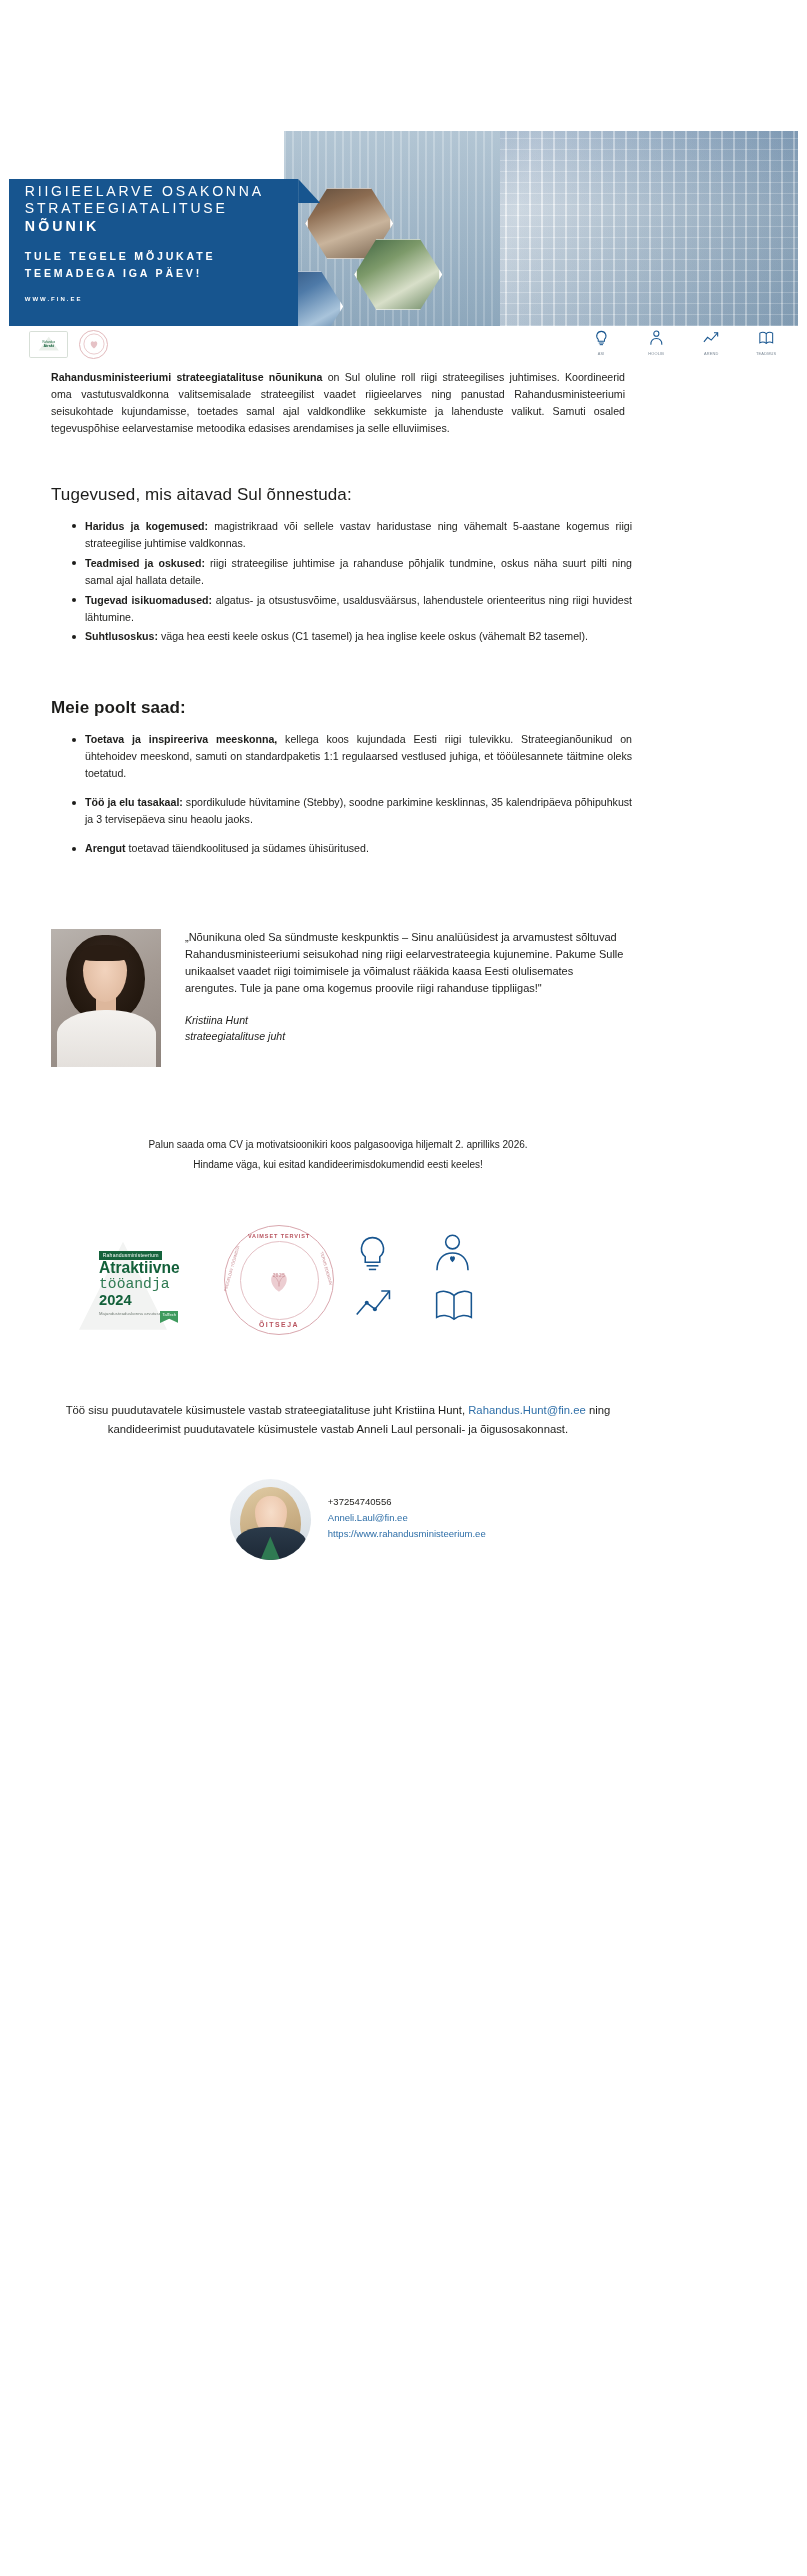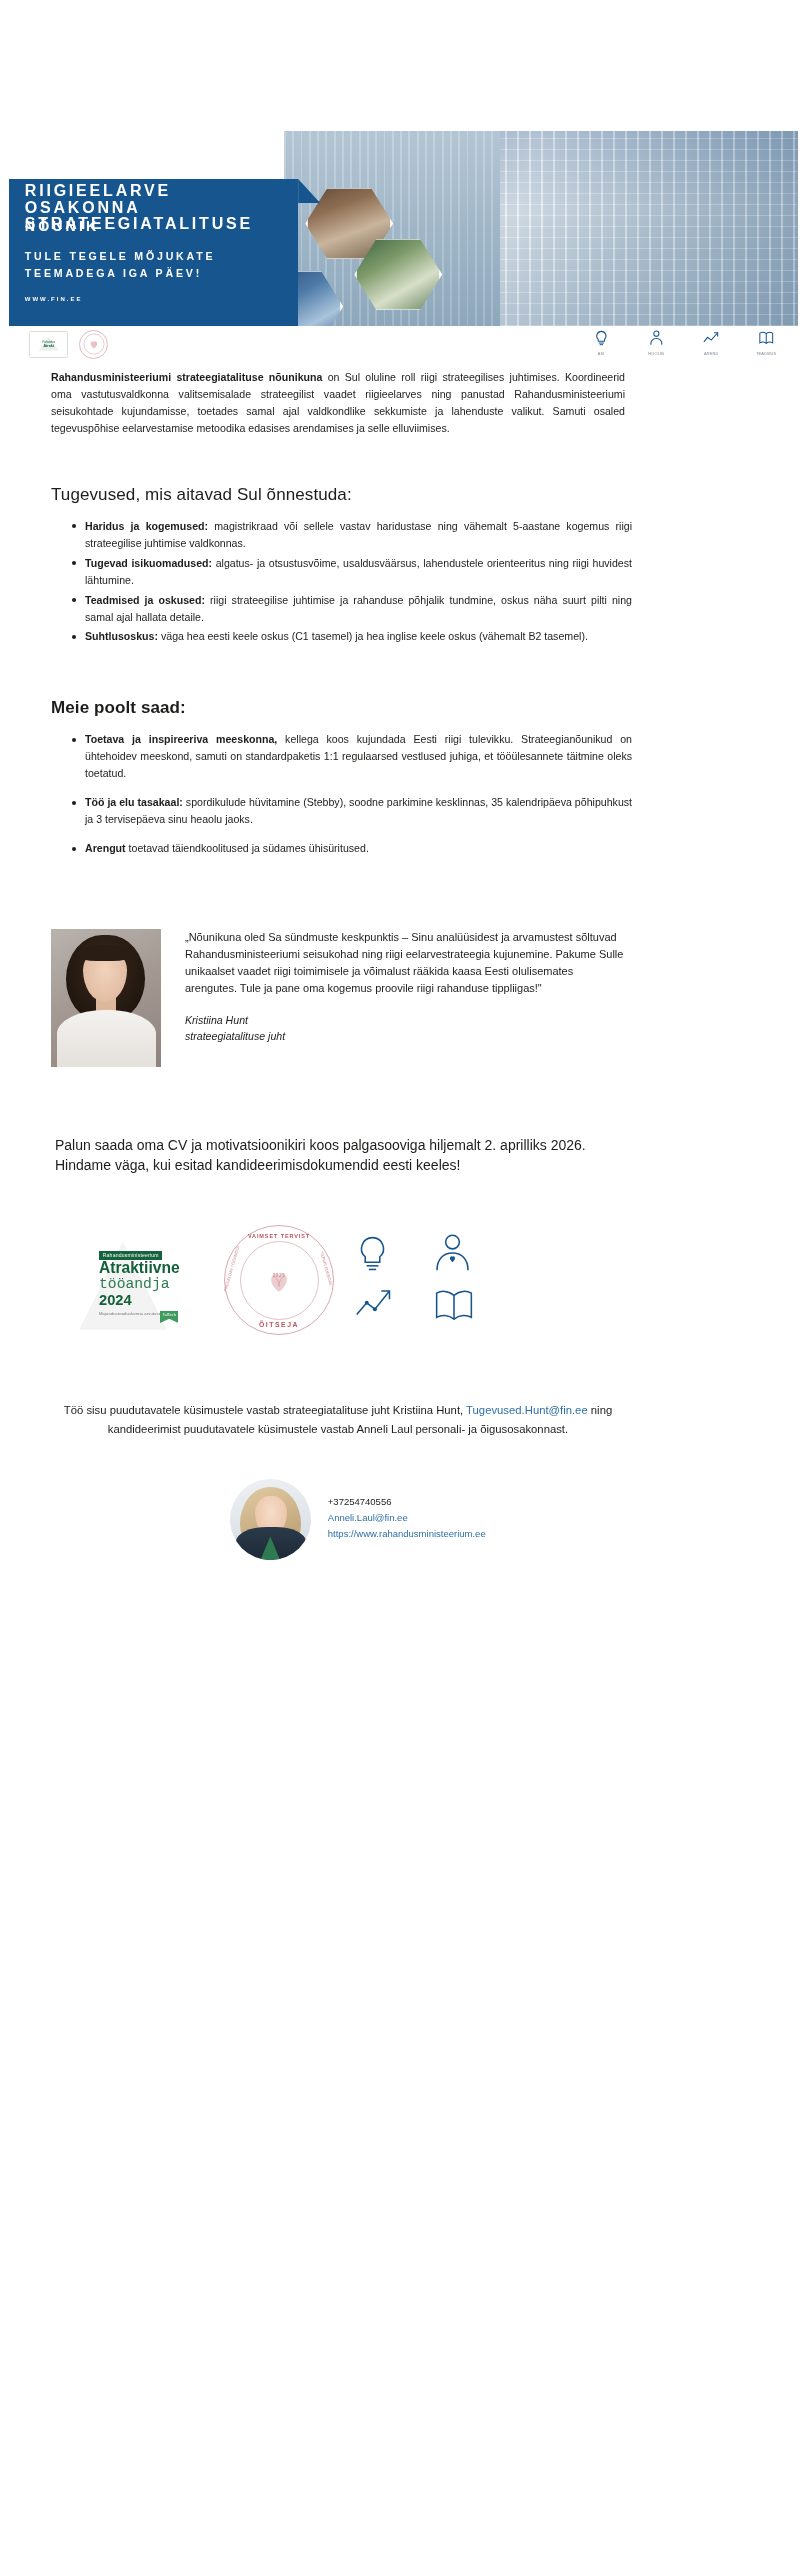--- a/index.html
+++ b/index.html
@@ -63,21 +63,21 @@
   .lion { width: 27.5px; height: 11px; }
 
   .ministry-name {
     position: absolute; left: 53px; top: 22px;
     color: #ffffff; font-size: 10.6px; letter-spacing: 0.6px;
     font-variant: small-caps; text-transform: lowercase;
     font-family: "Liberation Serif", serif;
   }
   .hero-kicker {
     position: absolute; left: 15.6px; top: 52px; width: 266px;
-    color: #ffffff; font-size: 16px; font-weight: 700;
+    color: #ffffff; font-size: 14px; font-weight: 400;
     letter-spacing: 2.8px; line-height: 16.5px;
   }
   .hero-role {
     position: absolute; left: 15.6px; top: 87px;
     color: #ffffff; font-size: 14.2px; font-weight: 700; letter-spacing: 3.1px;
   }
   .hero-tagline {
     position: absolute; left: 15.6px; top: 117px; width: 266px;
     color: #ffffff; font-size: 10.6px; font-weight: 700;
     letter-spacing: 2.8px; line-height: 16.5px;
@@ -163,22 +163,22 @@
   .quote-text p.q {
     font-size: 11px; line-height: 17px; color: #1d1d1b; text-align: left;
   }
   .quote-text p.sig {
     margin-top: 15.6px; font-size: 10.6px; line-height: 15.6px; color: #1d1d1b;
     font-style: italic;
   }
 
   
   .deadline {
-    margin: 68px 55px 0 55px; 
-    font-size: 14px; line-height: 20px; color: #1d1d1b;
+    margin: 68px 55px 0 55px; text-align: center;
+    font-size: 10px; line-height: 20px; color: #1d1d1b;
   }
 
   
   .badgerow { margin: 48px 0 0 0; position: relative; height: 121px; }
   .badge-attr {
     position: absolute; left: 57px; top: 3.7px; width: 147px; height: 103px;
   }
   .badge-attr .ribbon {
     position: absolute; left: 22px; top: 14.7px; width: 88px; height: 88px;
     background: #f2f3f2; clip-path: polygon(50% 0%, 100% 100%, 0% 100%);
@@ -387,22 +387,22 @@
     </div>
   </div>
 
   <div class="content">
 
     <p class="intro"><b>Rahandusministeeriumi strateegiatalituse nõunikuna</b><span> on Sul oluline roll riigi strateegilises juhtimises. Koordineerid oma vastutusvaldkonna valitsemisalade strateegilist vaadet riigieelarves ning panustad Rahandusministeeriumi seisukohtade kujundamisse, toetades samal ajal valdkondlike sekkumiste ja lahenduste valikut. Samuti osaled tegevuspõhise eelarvestamise metoodika edasises arendamises ja selle elluviimises.</span></p>
 
     <h2 class="sect">Tugevused, mis aitavad Sul õnnestuda:</h2>
     <ul class="blist">
       <li><b>Haridus ja kogemused:</b><span> magistrikraad või sellele vastav haridustase ning vähemalt 5-aastane kogemus riigi strateegilise juhtimise valdkonnas.</span></li>
+      <li><b>Teadmised ja oskused:</b><span> riigi strateegilise juhtimise ja rahanduse põhjalik tundmine, oskus näha suurt pilti ning samal ajal hallata detaile.</span></li>
       <li><b>Tugevad isikuomadused:</b><span> algatus- ja otsustusvõime, usaldusväärsus, lahendustele orienteeritus ning riigi huvidest lähtumine.</span></li>
-      <li><b>Teadmised ja oskused:</b><span> riigi strateegilise juhtimise ja rahanduse põhjalik tundmine, oskus näha suurt pilti ning samal ajal hallata detaile.</span></li>
       <li><b>Suhtlusoskus:</b><span> väga hea eesti keele oskus (C1 tasemel) ja hea inglise keele oskus (vähemalt B2 tasemel).</span></li>
     </ul>
 
     <h2 class="sect second">Meie poolt saad:</h2>
     <ul class="blist spaced">
       <li><b>Toetava ja inspireeriva meeskonna,</b><span> kellega koos kujundada Eesti riigi tulevikku. Strateegianõunikud on ühtehoidev meeskond, samuti on standardpaketis 1:1 regulaarsed vestlused juhiga, et tööülesannete täitmine oleks toetatud.</span></li>
       <li><b>Töö ja elu tasakaal:</b><span> spordikulude hüvitamine (Stebby), soodne parkimine kesklinnas, 35 kalendripäeva põhipuhkust ja 3 tervisepäeva sinu heaolu jaoks.</span></li>
       <li><b>Arengut</b><span> toetavad täiendkoolitused ja südames ühisüritused.</span></li>
     </ul>
 
@@ -479,21 +479,21 @@
         </div>
         <div class="bi bi-book">
           <svg width="42" height="39" viewBox="0 0 46 42" aria-hidden="true">
             <path d="M23 10 C17 4.5 9 4.5 4 7.5 L4 34 C9 31 17 31 23 36 C29 31 37 31 42 34 L42 7.5 C37 4.5 29 4.5 23 10 Z" fill="none" stroke="#17558f" stroke-width="1.7"></path>
             <line x1="23" y1="10" x2="23" y2="36" stroke="#17558f" stroke-width="1.7"></line>
           </svg>
         </div>
       </div>
     </div>
 
-    <div class="footer-note"><span>Töö sisu puudutavatele küsimustele vastab strateegiatalituse juht Kristiina Hunt, </span><a class="link" href="#">Tugevused.Hunt@fin.ee</a><span> ning kandideerimist puudutavatele küsimustele vastab Anneli Laul personali- ja õigusosakonnast.</span></div>
+    <div class="footer-note"><span>Töö sisu puudutavatele küsimustele vastab strateegiatalituse juht Kristiina Hunt, </span><a class="link" href="#">Rahandus.Hunt@fin.ee</a><span> ning kandideerimist puudutavatele küsimustele vastab Anneli Laul personali- ja õigusosakonnast.</span></div>
 
     <div class="contact-card">
       <div class="cc-photo">
         <div class="cc-hair"></div>
         <div class="cc-face"></div>
         <div class="cc-suit"></div>
         <div class="cc-shirt"></div>
       </div>
       <div class="cc-lines">
         <div class="l1">+37254740556</div>

